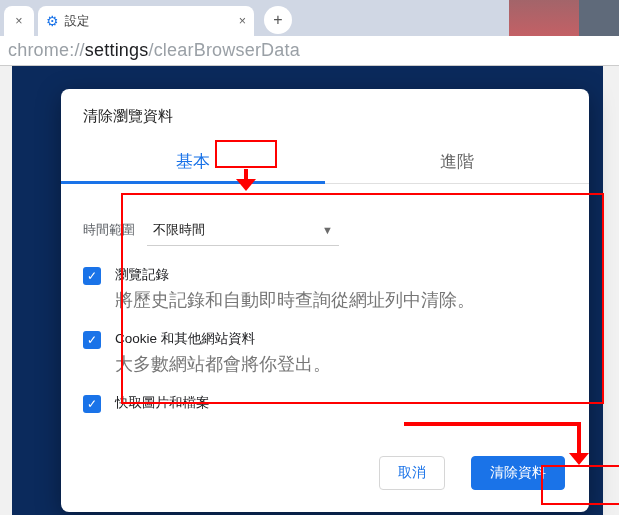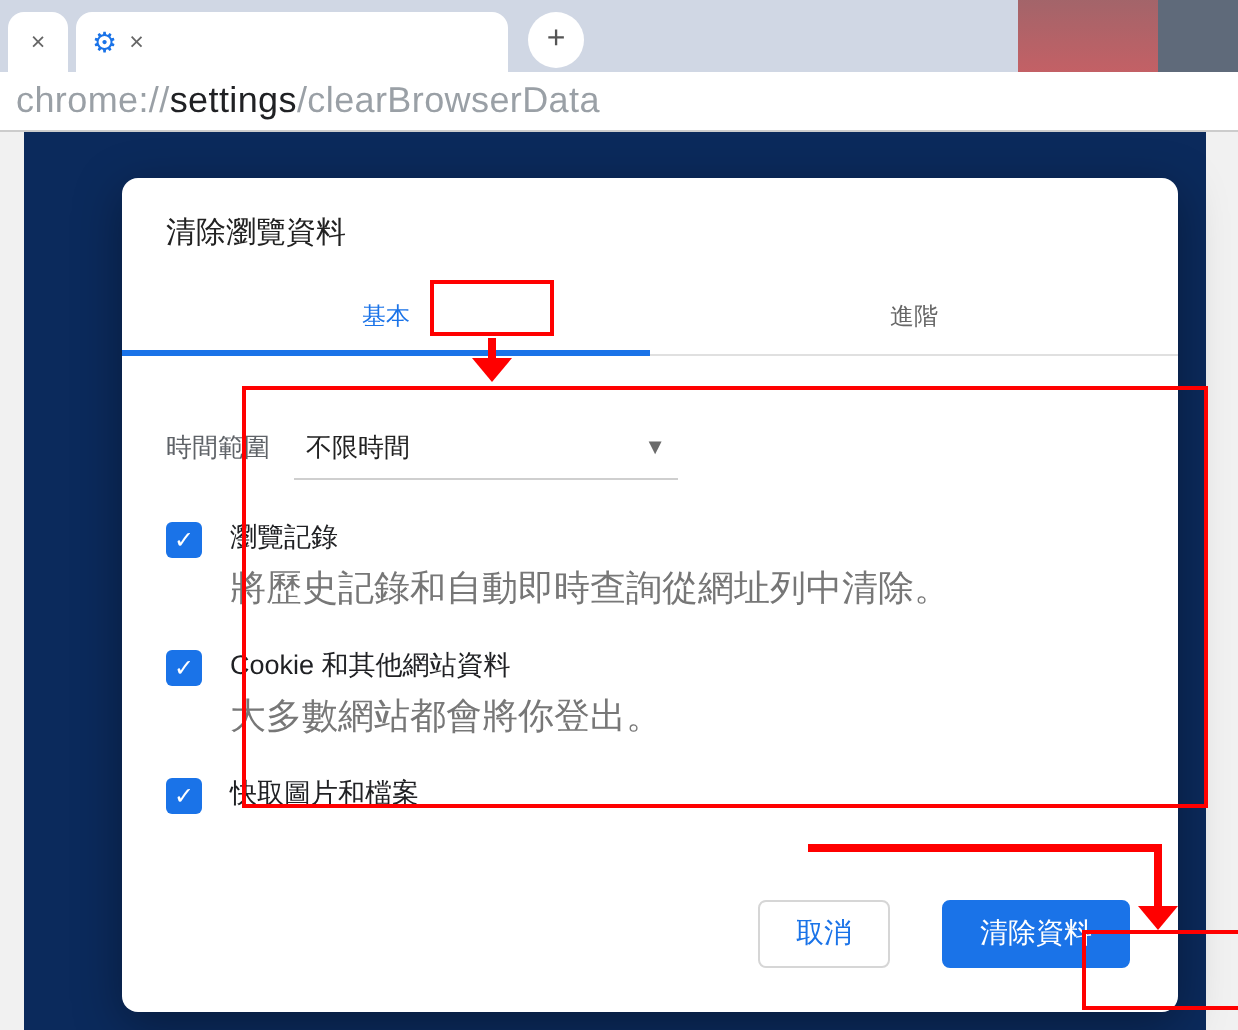--- a/index.html
+++ b/index.html
@@ -13,21 +13,21 @@
   .tab-settings .close { color: #666; font-family: Arial; cursor: pointer; }
   .newtab-btn { width: 28px; height: 28px; border-radius: 50%; background: #fff; display: flex; align-items: center; justify-content: center; color: #555; margin-left: 6px; margin-bottom: 2px; cursor: pointer; font-size: 16px; font-family: Arial; }
   .bg-red { position: absolute; width: 70px; height: 36px; right: 40px; top: 0; background: linear-gradient(#851818,#b11); opacity: .6; }
   .bg-img { position: absolute; right: 0; top: 0; width: 40px; height: 36px; background: #5f6a7a; }
   .addr-bar { background: #fff; height: 30px; border-bottom: 1px solid #ccc; display: flex; align-items: center; padding: 0 8px; color: #9aa0a6; font-size: 18px; letter-spacing: .2px; font-family: Arial; }
   .addr-bar .dark { color: #202124; }
   .page-bg { position: absolute; left: 0; top: 66px; right: 0; bottom: 0; background: #0b2a5c; }
   .modal { position: absolute; left: 61px; top: 89px; width: 528px; background: #fff; border-radius: 8px; box-shadow: 0 6px 24px rgba(0,0,0,.35); padding-bottom: 14px; }
   .modal-title { padding: 18px 22px 14px; font-size: 15px; color: #222; }
   .tabs { display: flex; border-bottom: 1px solid #e0e0e0; }
-  .tabs .mtab { flex: 1; text-align: center; padding: 10px 0; font-size: 12px; color: #666; cursor: pointer; position: relative; }
+  .tabs .mtab { flex: 1; text-align: center; padding: 10px 0; font-size: 17px; color: #666; cursor: pointer; position: relative; }
   .tabs .mtab.active { color: #1a73e8; }
   .tabs .mtab.active::after { content: ""; position: absolute; left: 0; right: 0; bottom: -1px; height: 3px; background: #1a73e8; }
   .hi-basic { position: absolute; border: 2px solid #ff0000; left: 154px; top: 51px; width: 62px; height: 28px; pointer-events: none; }
   .arrow1 { pointer-events: none; }
   .arrow1 .shaft { position: absolute; width: 4px; height: 11px; background: #ff0000; left: 183px; top: 80px; }
   .arrow1 .head { position: absolute; left: 175px; top: 90px; width: 0; height: 0; border-left: 10px solid transparent; border-right: 10px solid transparent; border-top: 12px solid #ff0000; }
   .hi-body { position: absolute; border: 2px solid #ff0000; left: 60px; top: 104px; width: 483px; height: 211px; pointer-events: none; }
   .content { padding: 14px 22px 0; }
   .row-range { display: flex; align-items: center; gap: 12px; margin-bottom: 20px; margin-top: 16px; }
   .row-range .lbl { color: #5f6368; font-size: 13px; }
@@ -54,20 +54,21 @@
 <body>
 
 <div class="tab-strip">
   <div class="bg-red"></div>
   <div class="bg-img"></div>
   <div class="tab tab-x">
       <span>×</span>
     </div>
   <div class="tab tab-settings">
     <span class="gear">⚙</span>
+    <span class="title">設定</span>
     <span class="close">×</span>
   </div>
   <div class="newtab-btn">
       <span>+</span>
     </div>
 </div>
 
 <div class="addr-bar">
   <span>chrome://</span>
     <span class="dark">settings</span>

